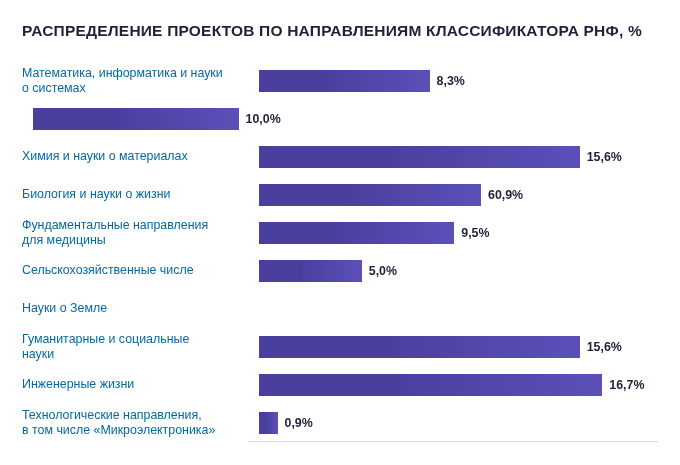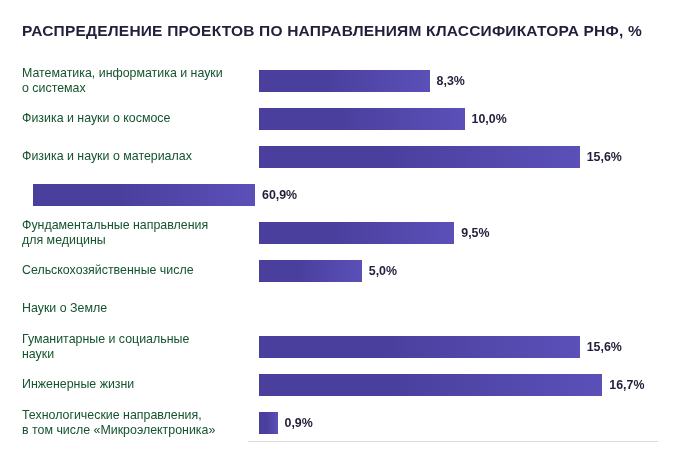--- a/index.html
+++ b/index.html
@@ -61,21 +61,21 @@
     align-items: center;
   }
 
   .cat-label {
     width: 226px;
     flex: 0 0 226px;
     box-sizing: border-box;
     padding-right: 10px;
     font-size: 12.4px;
     line-height: 15.5px;
-    color: #14532d;
+    color: #0369a1;
     text-align: left;
     white-space: pre-line;
   }
 
   .bar-area {
     position: relative;
     flex: 1 1 auto;
     height: 100%;
     display: flex;
     align-items: center;
@@ -117,34 +117,34 @@
     <div class="rows" id="rows">
         <div class="row">
           <div class="cat-label">Математика, информатика и науки
 о системах</div>
           <div class="bar-area">
             <div class="bar" style="width: 170.611px;"></div>
             <div class="bar-value">8,3%</div>
           </div>
         </div>
         <div class="row">
-          <div class="cat-label">Физика и науки о космосе</div>
           <div class="bar-area">
             <div class="bar" style="width: 205.556px;"></div>
             <div class="bar-value">10,0%</div>
           </div>
         </div>
         <div class="row">
-          <div class="cat-label">Физика и науки о материалах</div>
+          <div class="cat-label">Химия и науки о материалах</div>
           <div class="bar-area">
             <div class="bar" style="width: 320.667px;"></div>
             <div class="bar-value">15,6%</div>
           </div>
         </div>
         <div class="row">
+          <div class="cat-label">Биология и науки о жизни</div>
           <div class="bar-area">
             <div class="bar" style="width: 222px;"></div>
             <div class="bar-value">60,9%</div>
           </div>
         </div>
         <div class="row">
           <div class="cat-label">Фундаментальные направления
 для медицины</div>
           <div class="bar-area">
             <div class="bar" style="width: 195.278px;"></div>

